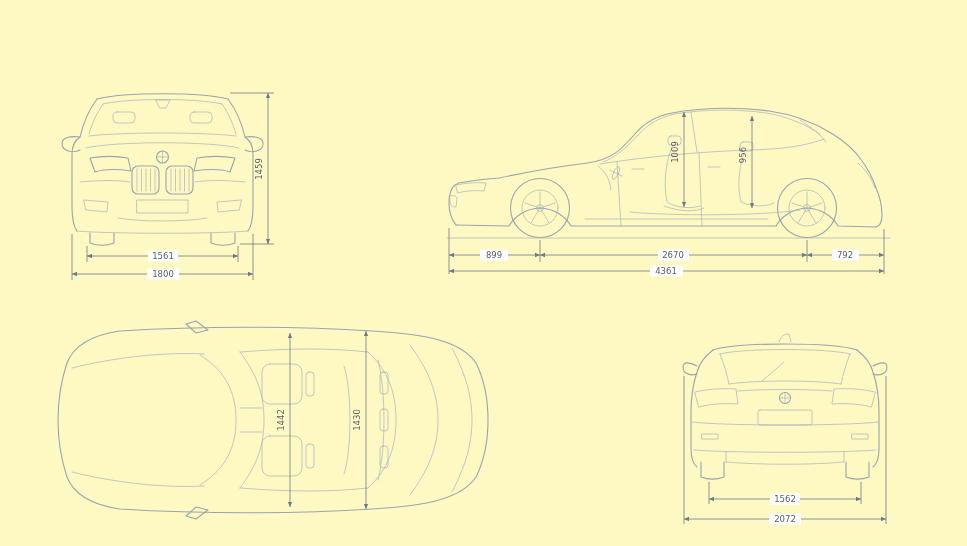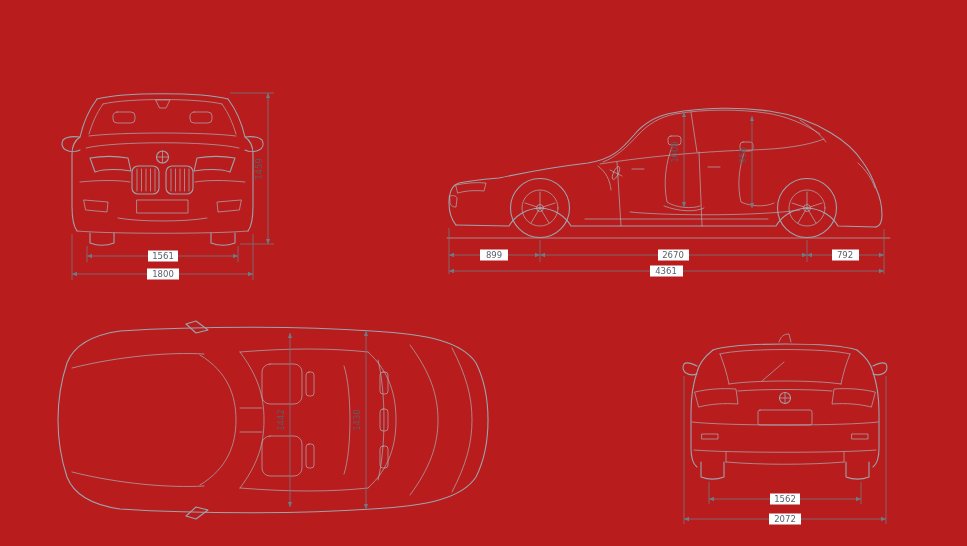--- a/index.html
+++ b/index.html
@@ -1,17 +1,17 @@
 <!DOCTYPE html>
 <html><head>
 <meta charset="utf-8">
 <style>
   html,body{margin:0;padding:0;background:#ffffff;}
   .canvas{
-    position:relative;width:967px;height:546px;background:#b91c1c;overflow:hidden;
+    position:relative;width:967px;height:546px;background:#fef9c3;overflow:hidden;
     font-family:"DejaVu Sans","Liberation Sans",sans-serif;
   }
   svg{position:absolute;left:0;top:0;}
   .car{stroke:#9aa4ad;fill:none;stroke-width:1.1;stroke-linecap:round;stroke-linejoin:round;}
   .car-thin{stroke:#a8b1b9;fill:none;stroke-width:0.7;stroke-linecap:round;stroke-linejoin:round;}
   .dim{stroke:#6f7a84;fill:none;stroke-width:0.8;}
   .dim-m{marker-start:url(#dimArrow);marker-end:url(#dimArrow);}
   .dim-label{font-size:8.5px;fill:#565f68;text-anchor:middle;}
   .lblbg{fill:#ffffff;stroke:none;}
 </style>

